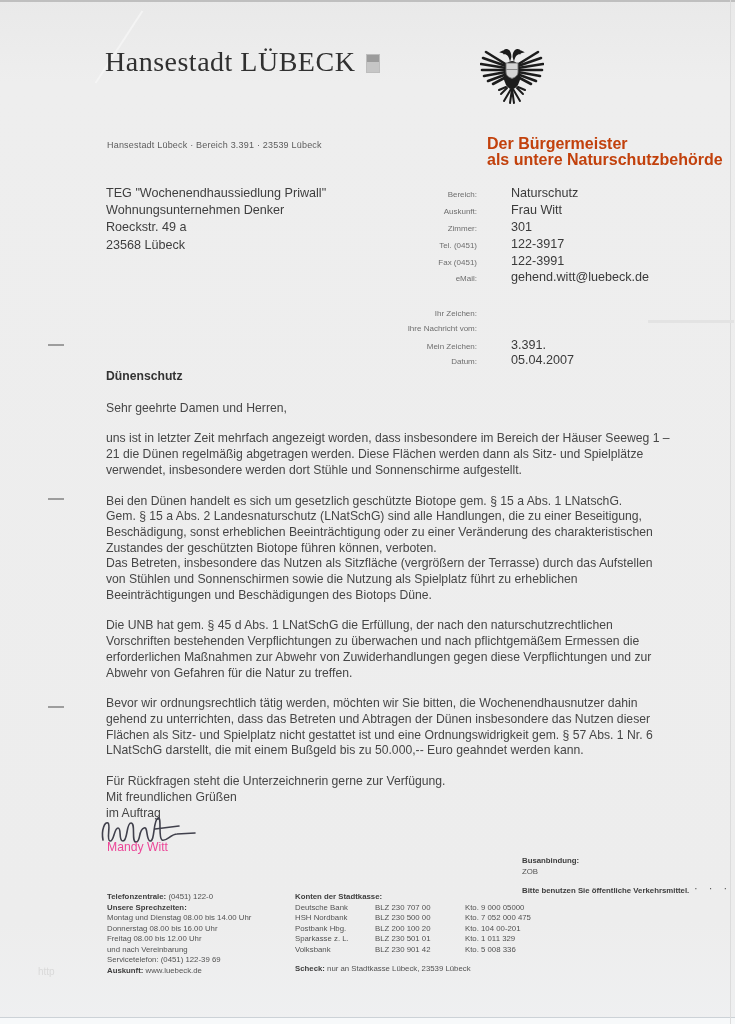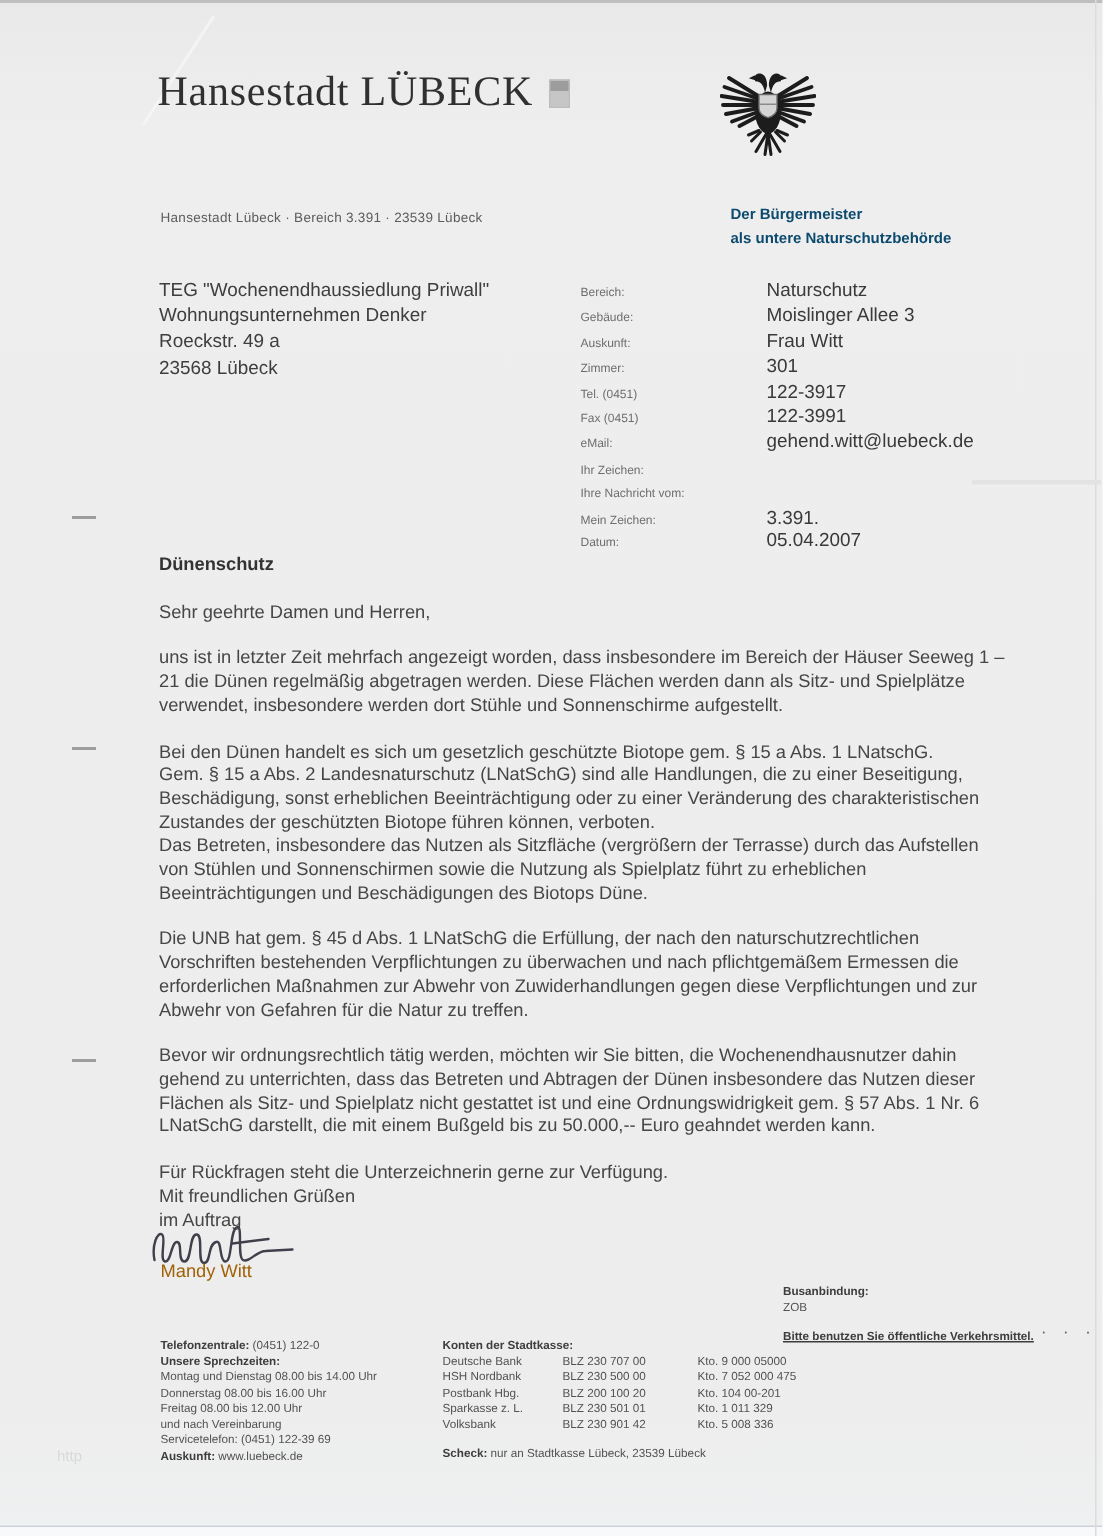--- a/index.html
+++ b/index.html
@@ -20,48 +20,48 @@
     font-size:28px;color:#303030;letter-spacing:.5px;white-space:nowrap;}
   .brand-square{display:inline-block;width:14px;height:19px;margin-left:11px;position:relative;top:2px;
     background:linear-gradient(#9c9c9c 0 42%,#c6c6c6 42% 100%);box-shadow:0 0 0 1px #bdbdbd inset;}
   .eagle{position:absolute;left:480px;top:44px;}
 
   .return-line{position:absolute;left:107px;top:140px;font-size:9px;color:#5c5c5c;letter-spacing:.2px;}
 
   .recipient{position:absolute;left:106px;top:185px;font-size:12.6px;line-height:17.2px;color:#3e3e3e;}
   .recipient .u{text-decoration:underline;}
 
-  .office-title{position:absolute;left:487px;top:136px;font-size:10px;font-weight:bold;
-    color:#0c4a6e;line-height:15.5px;white-space:nowrap;}
+  .office-title{position:absolute;left:487px;top:136px;font-size:16px;font-weight:bold;
+    color:#c2410c;line-height:15.5px;white-space:nowrap;}
 
   .fields{position:absolute;left:387px;top:186px;}
   .frow{display:flex;align-items:baseline;height:16.9px;white-space:nowrap;}
-  .flabel{display:inline-block;width:90px;font-size:8px;color:#6e6e6e;margin-right:6px;}
+  .flabel{display:inline-block;width:90px;text-align:right;font-size:8px;color:#6e6e6e;margin-right:6px;}
   .fvalue{font-size:12.6px;color:#3a3a3a;margin-left:28px;}
   .refs{position:absolute;left:387px;top:309px;}
   .rrow{display:flex;align-items:baseline;height:14.6px;white-space:nowrap;}
 
   .letter{position:absolute;left:106px;top:369px;font-size:12.2px;line-height:15.7px;color:#464646;}
   .letter .subject{font-weight:bold;color:#333;margin:0 0 16px 0;}
   .letter p{margin:0 0 15px 0;white-space:pre;}
 
   .closing{position:absolute;left:106px;top:789px;font-size:12.2px;line-height:16px;color:#464646;}
   .signature{position:absolute;left:98px;top:808px;}
-  .signer{position:absolute;left:107px;top:840px;font-size:12.2px;color:#a16207;}
+  .signer{position:absolute;left:107px;top:840px;font-size:12.2px;color:#ec4899;}
 
   .footer{font-size:7.8px;line-height:10.5px;color:#525252;}
   .footer b{color:#3d3d3d;}
   .f-col1{position:absolute;left:107px;top:892px;}
   .f-col2{position:absolute;left:295px;top:892px;}
   .f-col3{position:absolute;left:522px;top:856px;}
   .bank-row span{display:inline-block;}
   .bank-name{width:80px;}
   .bank-blz{width:90px;}
   .scheck{margin-top:9px;}
-  .note{margin-top:9px;font-weight:bold;color:#3d3d3d;text-decoration:underline;}
+  .note{margin-top:9px;font-weight:bold;color:#3d3d3d;}
   .dots{position:absolute;left:694px;top:882px;font-size:11px;color:#555;letter-spacing:4px;}
   .watermark{position:absolute;left:38px;top:966px;font-size:10px;color:#d9d9d9;}
 </style>
 </head>
 <body>
 
 <div>
 
   <div class="edge-top"></div>
   <div class="edge-bottom"></div>
@@ -125,24 +125,20 @@
 
   <div class="office-title">
     <div>Der Bürgermeister</div>
     <div>als untere Naturschutzbehörde</div>
   </div>
 
   <div class="fields">
     <div class="frow">
         <span class="flabel">Bereich:</span>
         <span class="fvalue">Naturschutz</span>
-      </div>
-    <div class="frow">
-        <span class="flabel">Gebäude:</span>
-        <span class="fvalue">Moislinger Allee 3</span>
       </div>
     <div class="frow">
         <span class="flabel">Auskunft:</span>
         <span class="fvalue">Frau Witt</span>
       </div>
     <div class="frow">
         <span class="flabel">Zimmer:</span>
         <span class="fvalue">301</span>
       </div>
     <div class="frow">

